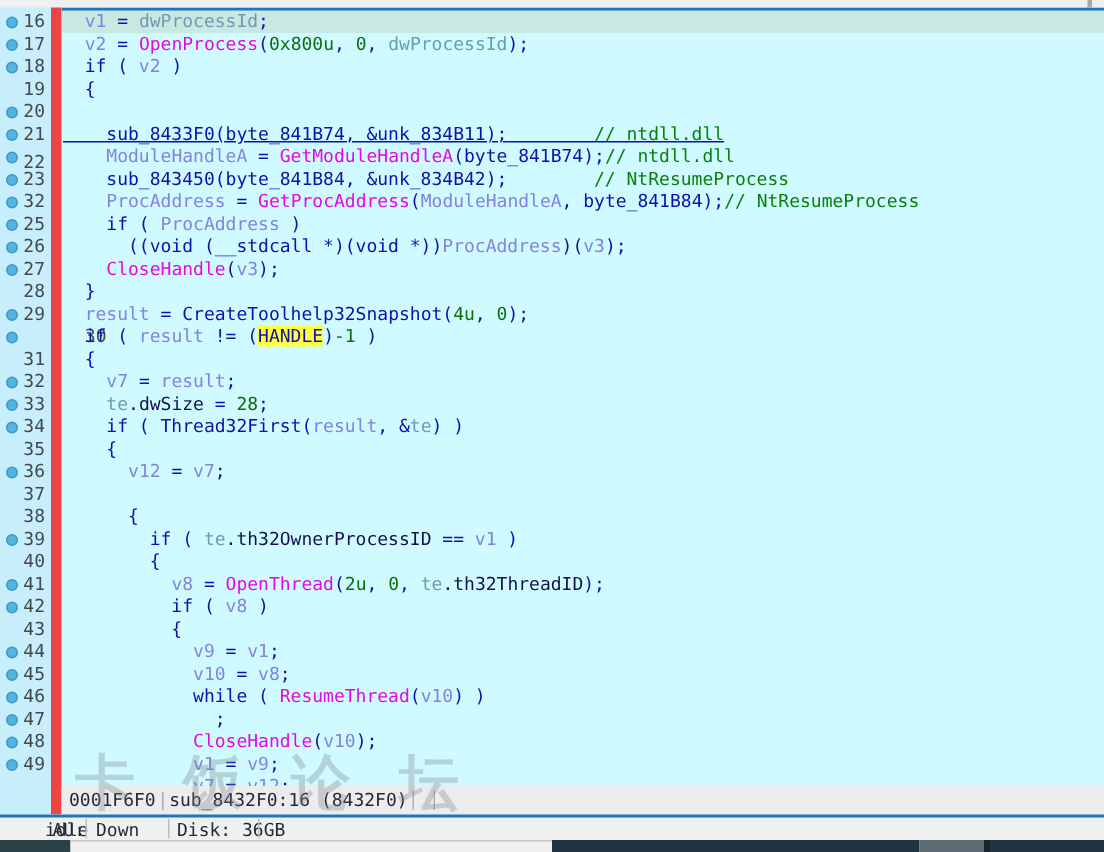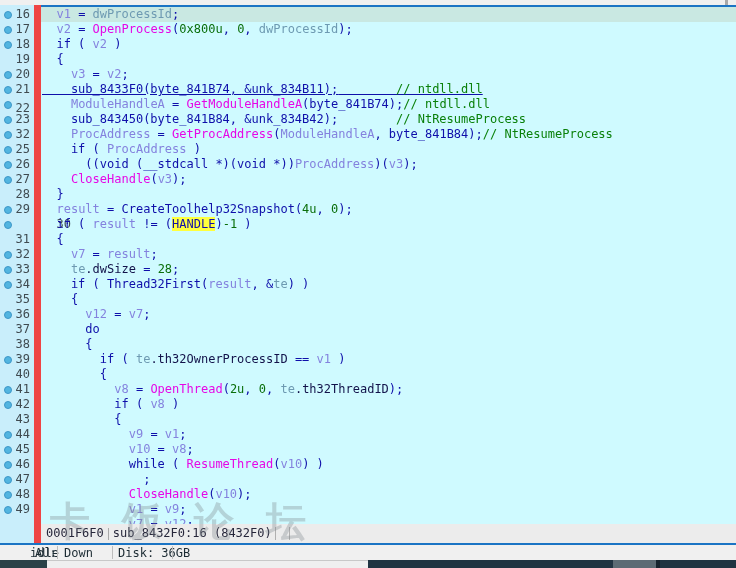--- a/index.html
+++ b/index.html
@@ -147,38 +147,36 @@
       <div class="lnum" style="top: 497px;">49</div>
       <div class="bdot" style="top: 501px;"></div>
     </div>
 
   <div class="code-area">
       <div class="cur-bg" style="top: 0px;"></div>
       <div class="crow" style="top: 2px;"><span class="s-d">  </span><span class="s-l">v1</span><span class="s-d"> = </span><span class="s-a">dwProcessId</span><span class="s-d">;</span></div>
       <div class="crow" style="top: 17px;"><span class="s-d">  </span><span class="s-l">v2</span><span class="s-d"> = </span><span class="s-i">OpenProcess</span><span class="s-d">(</span><span class="s-n">0x800u</span><span class="s-d">, </span><span class="s-n">0</span><span class="s-d">, </span><span class="s-a">dwProcessId</span><span class="s-d">);</span></div>
       <div class="crow" style="top: 32px;"><span class="s-d">  if ( </span><span class="s-l">v2</span><span class="s-d"> )</span></div>
       <div class="crow" style="top: 47px;"><span class="s-d">  {</span></div>
-      <div class="crow" style="top: 62px;"><span class="s-d">    </span><span class="s-l">v3</span><span class="s-d"> = </span><span class="s-l">v2</span><span class="s-d">;</span></div>
       <div class="crow" style="top: 77px; text-decoration: underline;"><span class="s-d">    sub_8433F0(byte_841B74, &amp;unk_834B11);</span><span class="s-c">        // ntdll.dll</span></div>
       <div class="crow" style="top: 92px;"><span class="s-d">    </span><span class="s-l">ModuleHandleA</span><span class="s-d"> = </span><span class="s-i">GetModuleHandleA</span><span class="s-d">(byte_841B74);</span><span class="s-c">// ntdll.dll</span></div>
       <div class="crow" style="top: 107px;"><span class="s-d">    sub_843450(byte_841B84, &amp;unk_834B42);</span><span class="s-c">        // NtResumeProcess</span></div>
       <div class="crow" style="top: 122px;"><span class="s-d">    </span><span class="s-l">ProcAddress</span><span class="s-d"> = </span><span class="s-i">GetProcAddress</span><span class="s-d">(</span><span class="s-l">ModuleHandleA</span><span class="s-d">, byte_841B84);</span><span class="s-c">// NtResumeProcess</span></div>
       <div class="crow" style="top: 137px;"><span class="s-d">    if ( </span><span class="s-l">ProcAddress</span><span class="s-d"> )</span></div>
       <div class="crow" style="top: 152px;"><span class="s-d">      ((void (__stdcall *)(void *))</span><span class="s-l">ProcAddress</span><span class="s-d">)(</span><span class="s-l">v3</span><span class="s-d">);</span></div>
       <div class="crow" style="top: 167px;"><span class="s-d">    </span><span class="s-i">CloseHandle</span><span class="s-d">(</span><span class="s-l">v3</span><span class="s-d">);</span></div>
       <div class="crow" style="top: 182px;"><span class="s-d">  }</span></div>
       <div class="crow" style="top: 197px;"><span class="s-d">  </span><span class="s-l">result</span><span class="s-d"> = CreateToolhelp32Snapshot(</span><span class="s-n">4u</span><span class="s-d">, </span><span class="s-n">0</span><span class="s-d">);</span></div>
       <div class="crow" style="top: 212px;"><span class="s-d">  if ( </span><span class="s-l">result</span><span class="s-d"> != (</span><span class="s-h">HANDLE</span><span class="s-d">)</span><span class="s-n">-1</span><span class="s-d"> )</span></div>
       <div class="crow" style="top: 227px;"><span class="s-d">  {</span></div>
       <div class="crow" style="top: 242px;"><span class="s-d">    </span><span class="s-l">v7</span><span class="s-d"> = </span><span class="s-l">result</span><span class="s-d">;</span></div>
       <div class="crow" style="top: 257px;"><span class="s-d">    </span><span class="s-a">te</span><span class="s-m">.dwSize</span><span class="s-d"> = </span><span class="s-n">28</span><span class="s-d">;</span></div>
       <div class="crow" style="top: 272px;"><span class="s-d">    if ( Thread32First(</span><span class="s-l">result</span><span class="s-d">, &amp;</span><span class="s-a">te</span><span class="s-d">) )</span></div>
       <div class="crow" style="top: 287px;"><span class="s-d">    {</span></div>
       <div class="crow" style="top: 302px;"><span class="s-d">      </span><span class="s-l">v12</span><span class="s-d"> = </span><span class="s-l">v7</span><span class="s-d">;</span></div>
-      <div class="crow" style="top: 317px;"><span class="s-d">      do</span></div>
       <div class="crow" style="top: 332px;"><span class="s-d">      {</span></div>
       <div class="crow" style="top: 347px;"><span class="s-d">        if ( </span><span class="s-a">te</span><span class="s-m">.th32OwnerProcessID</span><span class="s-d"> == </span><span class="s-l">v1</span><span class="s-d"> )</span></div>
       <div class="crow" style="top: 362px;"><span class="s-d">        {</span></div>
       <div class="crow" style="top: 377px;"><span class="s-d">          </span><span class="s-l">v8</span><span class="s-d"> = </span><span class="s-i">OpenThread</span><span class="s-d">(</span><span class="s-n">2u</span><span class="s-d">, </span><span class="s-n">0</span><span class="s-d">, </span><span class="s-a">te</span><span class="s-m">.th32ThreadID</span><span class="s-d">);</span></div>
       <div class="crow" style="top: 392px;"><span class="s-d">          if ( </span><span class="s-l">v8</span><span class="s-d"> )</span></div>
       <div class="crow" style="top: 407px;"><span class="s-d">          {</span></div>
       <div class="crow" style="top: 422px;"><span class="s-d">            </span><span class="s-l">v9</span><span class="s-d"> = </span><span class="s-l">v1</span><span class="s-d">;</span></div>
       <div class="crow" style="top: 437px;"><span class="s-d">            </span><span class="s-l">v10</span><span class="s-d"> = </span><span class="s-l">v8</span><span class="s-d">;</span></div>
       <div class="crow" style="top: 452px;"><span class="s-d">            while ( </span><span class="s-i">ResumeThread</span><span class="s-d">(</span><span class="s-l">v10</span><span class="s-d">) )</span></div>
       <div class="crow" style="top: 467px;"><span class="s-d">              ;</span></div>

